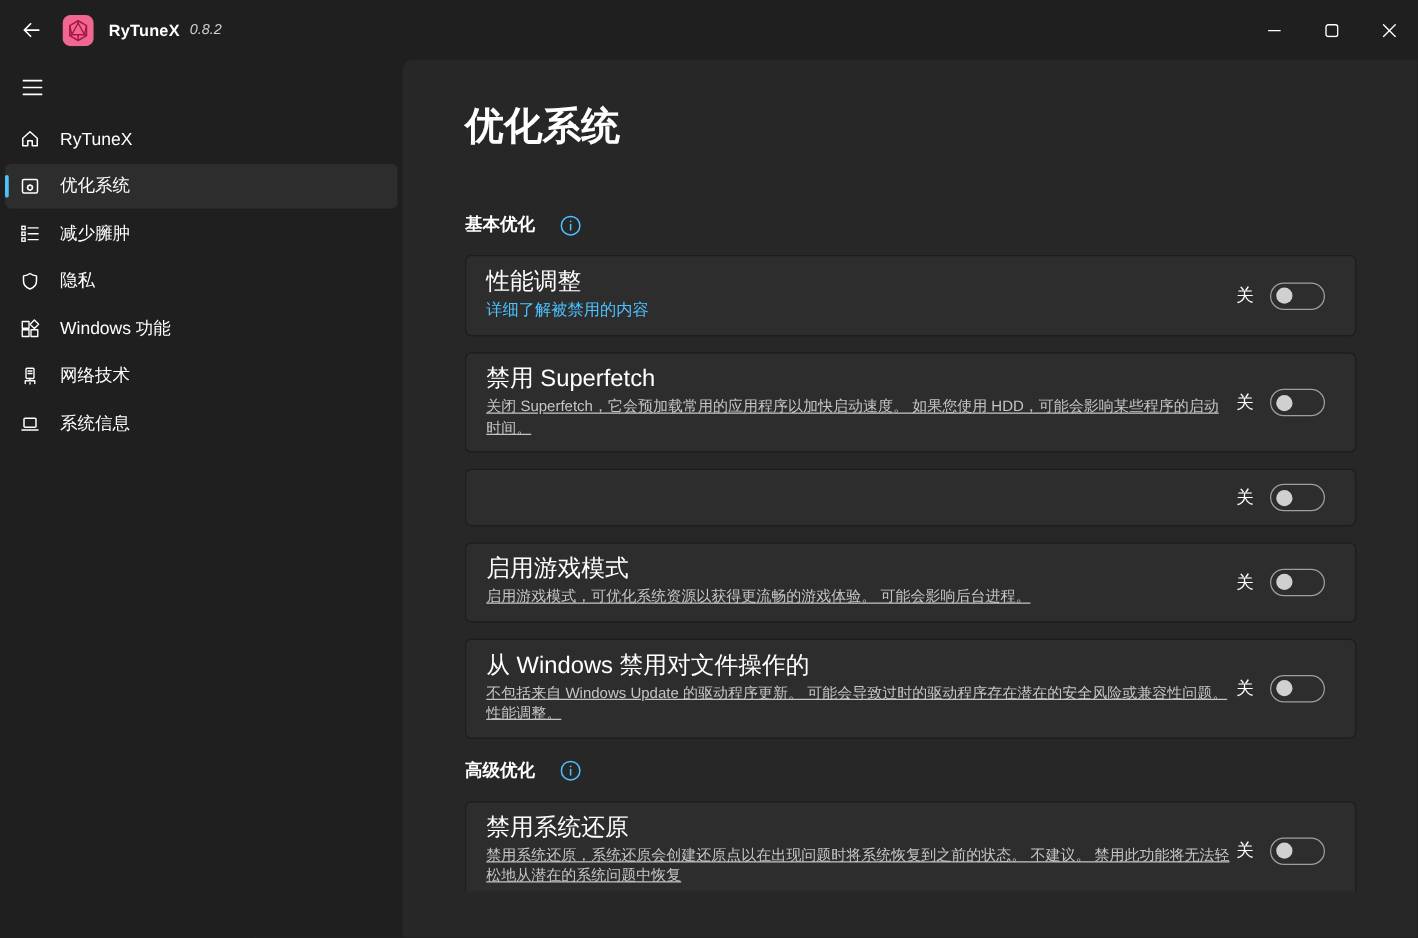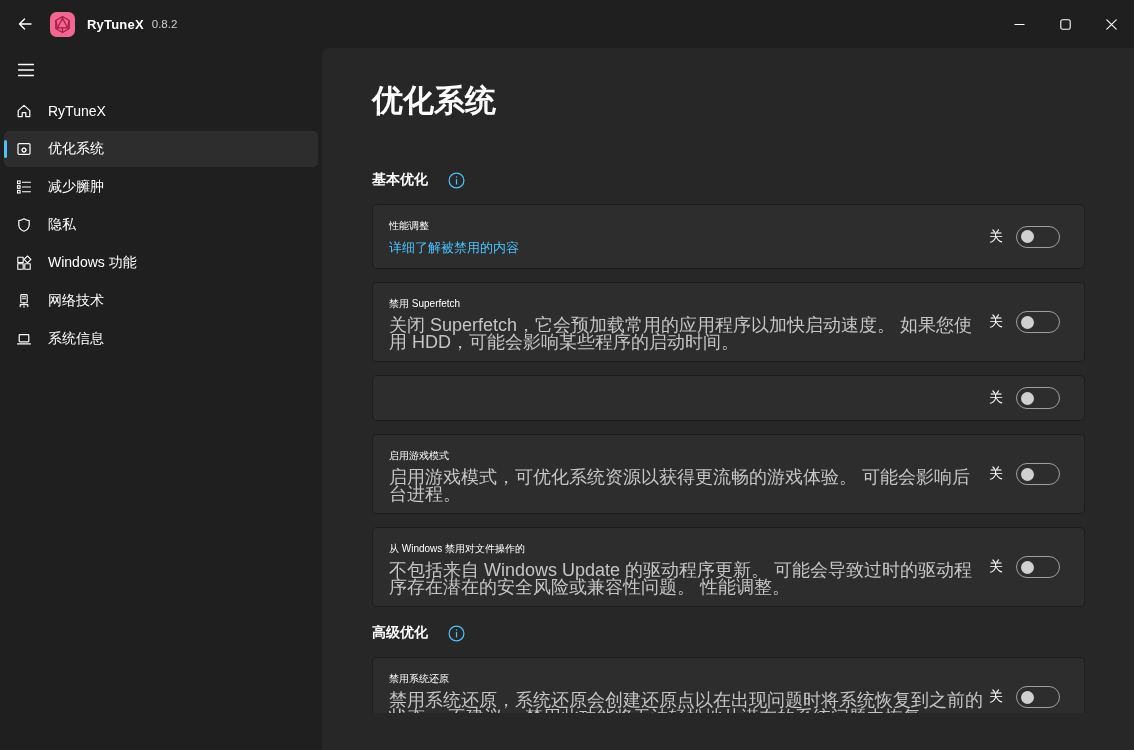--- a/index.html
+++ b/index.html
@@ -10,21 +10,21 @@
     position:relative; font-size:14px;
   }
   svg { display:block; }
 
   
   .titlebar { position:absolute; top:0; left:0; right:0; height:48px; display:flex; align-items:center; }
   .tb-back { width:38px; height:34px; margin-left:6px; border:none; background:transparent; color:#fff;
              display:flex; align-items:center; justify-content:center; border-radius:5px; cursor:pointer; }
   .tb-logo { width:25px; height:25px; margin-left:6px; }
   .tb-title { margin-left:12px; font-size:13px; font-weight:600; letter-spacing:.2px; }
-  .tb-version { margin-left:8px; font-size:11.5px; color:#cfcfcf; }
+  .tb-version { margin-left:8px; font-size:11.5px; color:#cfcfcf;font-style:italic; }
   .win-controls { margin-left:auto; display:flex; height:48px; }
   .win-btn { width:46px; height:48px; border:none; background:transparent; color:#fff;
              display:flex; align-items:center; justify-content:center; cursor:pointer; }
 
   
   .sidebar { position:absolute; top:48px; left:0; width:322px; bottom:0; display:flex; flex-direction:column; }
   .hamburger { width:40px; height:34px; margin:5px 0 0 6px; border:none; background:transparent; color:#fff;
                display:flex; align-items:center; justify-content:center; border-radius:5px; cursor:pointer; }
   .nav { margin-top:4px; }
   .nav-item { position:relative; height:36px; margin:2px 4px; border-radius:5px; display:flex; align-items:center;
@@ -43,22 +43,22 @@
   .page-title { padding-top:32px; font-size:31px; line-height:42px; font-weight:bold; }
   .section { margin-top:16px; }
   .section.first { margin-top:48px; }
   .section-header { display:flex; align-items:center; height:20px; }
   .section-title { font-size:14px; font-weight:bold; }
   .info-icon { margin-left:20px; width:17px; height:17px; color:#4cc2ff; cursor:pointer; }
   .cards { margin-top:14px; }
   .card { background:#2d2d2d; border:1px solid rgba(0,0,0,0.35); border-radius:5px;
           padding:11px 24px 11px 16px; margin-bottom:13px; display:flex; align-items:center; }
   .card-text { flex:1; max-width:598px; }
-  .card-title { font-size:10px; line-height:20px; color:#fff; }
-  .card-desc { margin-top:3px; font-size:18px; line-height:16.5px; color:#c5c5c5; }
+  .card-title { font-size:19px; line-height:20px; color:#fff; }
+  .card-desc { margin-top:3px; font-size:12px; line-height:16.5px; color:#c5c5c5;text-decoration:underline; }
   .card-link { display:inline-block; margin-top:3px; font-size:13px; line-height:18px; color:#4cc2ff;
                text-decoration:none; cursor:pointer; }
   .card-right { margin-left:auto; display:flex; align-items:center; flex-shrink:0; }
   .toggle-label { font-size:14px; color:#fff; margin-right:13px; }
   .toggle { width:44px; height:22px; border:1px solid #9e9e9e; border-radius:12px; background:transparent;
             position:relative; cursor:pointer; }
   .toggle .knob { position:absolute; left:4px; top:3.5px; width:13px; height:13px; border-radius:50%;
             background:#d0d0d0; }
 </style>
 </head>

